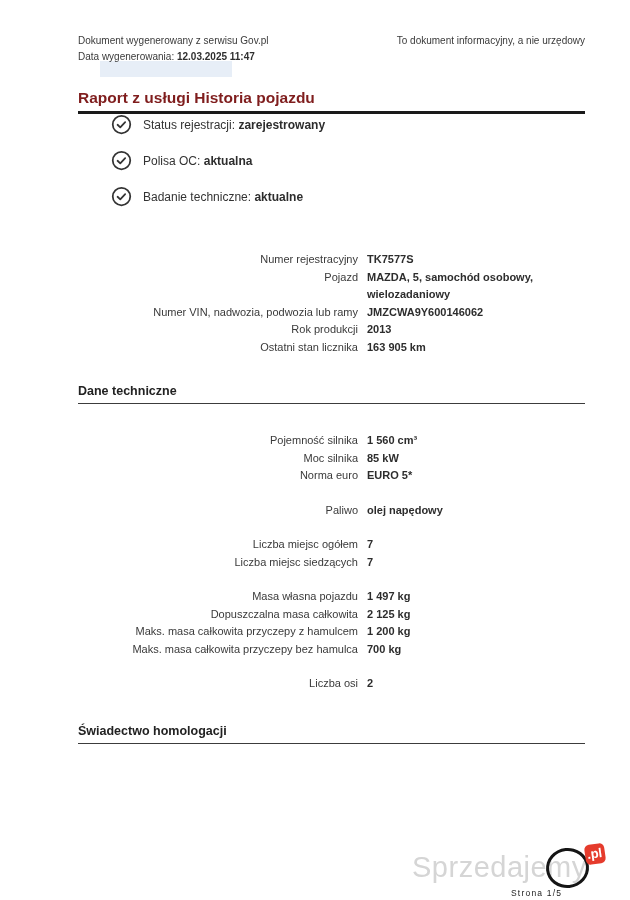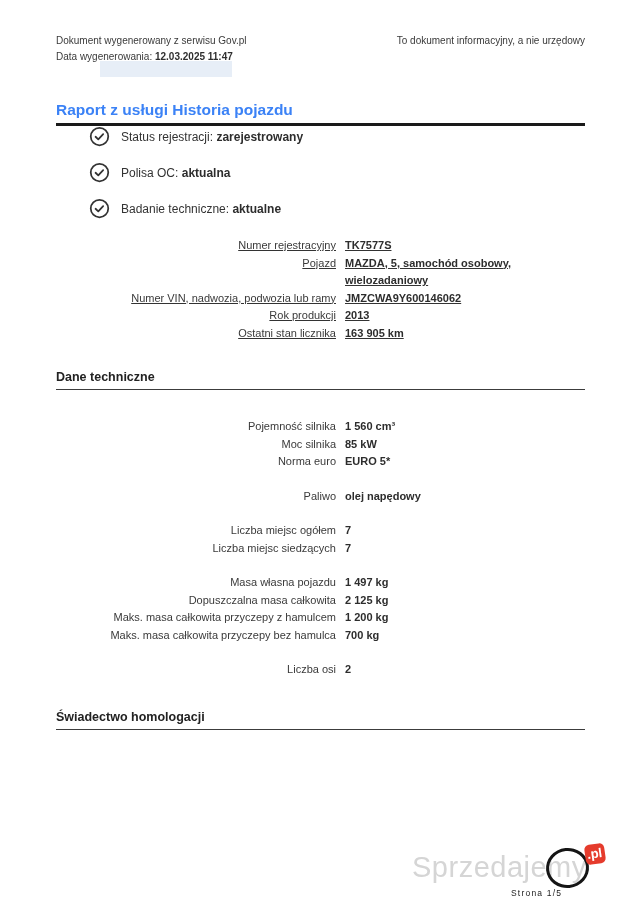--- a/index.html
+++ b/index.html
@@ -1,43 +1,43 @@
 <!DOCTYPE html>
 <html><head>
 <meta charset="utf-8">
 <style>
   html,body { margin:0; padding:0; background:#ffffff; }
   .page {
     position:relative; width:630px; height:900px; background:#ffffff;
     font-family:"Liberation Sans", sans-serif; color:#333333;
     overflow:hidden;
   }
-  .content { padding:33px 45px 0 56px; }
+  .content { padding:33px 45px 0 78px; }
 
   
   .hdr { display:flex; justify-content:space-between; align-items:flex-start;
          font-size:10px; line-height:16px; color:#3a3a3a; position:relative; z-index:2; }
   .hdr b { font-weight:700; color:#2f2f2f; }
   .hdr-right { font-size:10px; }
   .date-highlight { position:absolute; left:100px; top:61px; width:132px; height:16px;
                     background:#e7eef7; z-index:1; }
 
   
-  .doc-title { margin-top:36px; font-size:15.5px; font-weight:700; color:#3b82f6;
+  .doc-title { margin-top:24px; font-size:15.5px; font-weight:700; color:#7f1d1d;
                padding-bottom:4px; border-bottom:3px solid #1a1a1a; }
 
   
   .status-list { margin-left:33px; }
   .status-item { display:flex; align-items:center; height:21px; margin-bottom:15px;
                  font-size:12px; color:#333; }
   .status-item svg { margin-right:11px; flex:0 0 auto; }
   .status-item b { font-weight:700; color:#2d2d2d; }
 
   
-  .kv-block { margin-top:18px;text-decoration:underline; }
+  .kv-block { margin-top:44px; }
   .kv { display:flex; line-height:17.5px; font-size:11px; }
   .kv-l { width:280px; text-align:right; color:#3a3a3a; flex:0 0 auto; }
   .kv-v { margin-left:9px; font-weight:700; color:#2d2d2d; }
 
   
   .section-h { font-size:12.5px; font-weight:700; color:#222;
                padding-bottom:5px; border-bottom:1.5px solid #3c3c3c; }
   .sh-tech { margin-top:28px; }
   .sh-homolog { margin-top:31px; }
   .tech-groups { margin-top:28px; }

